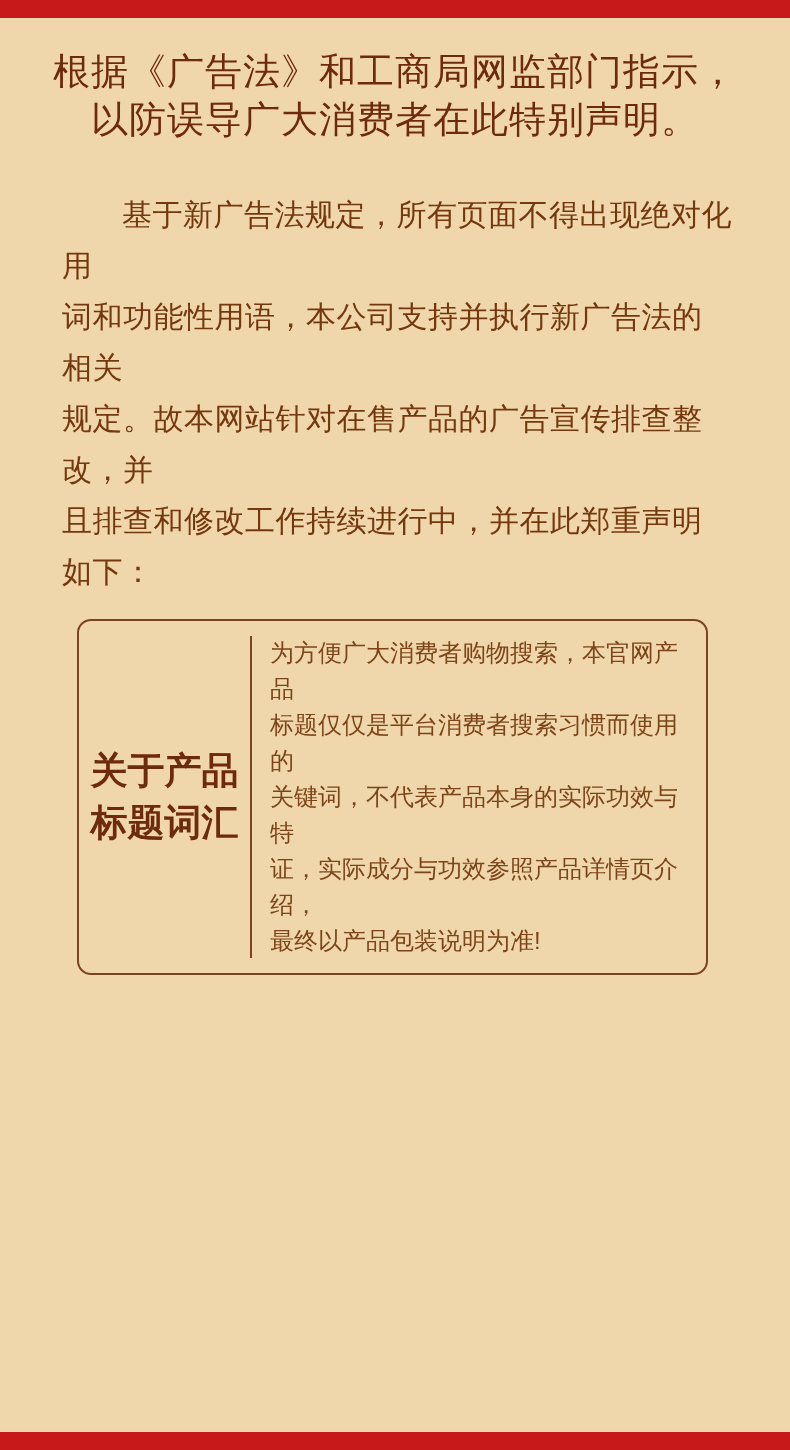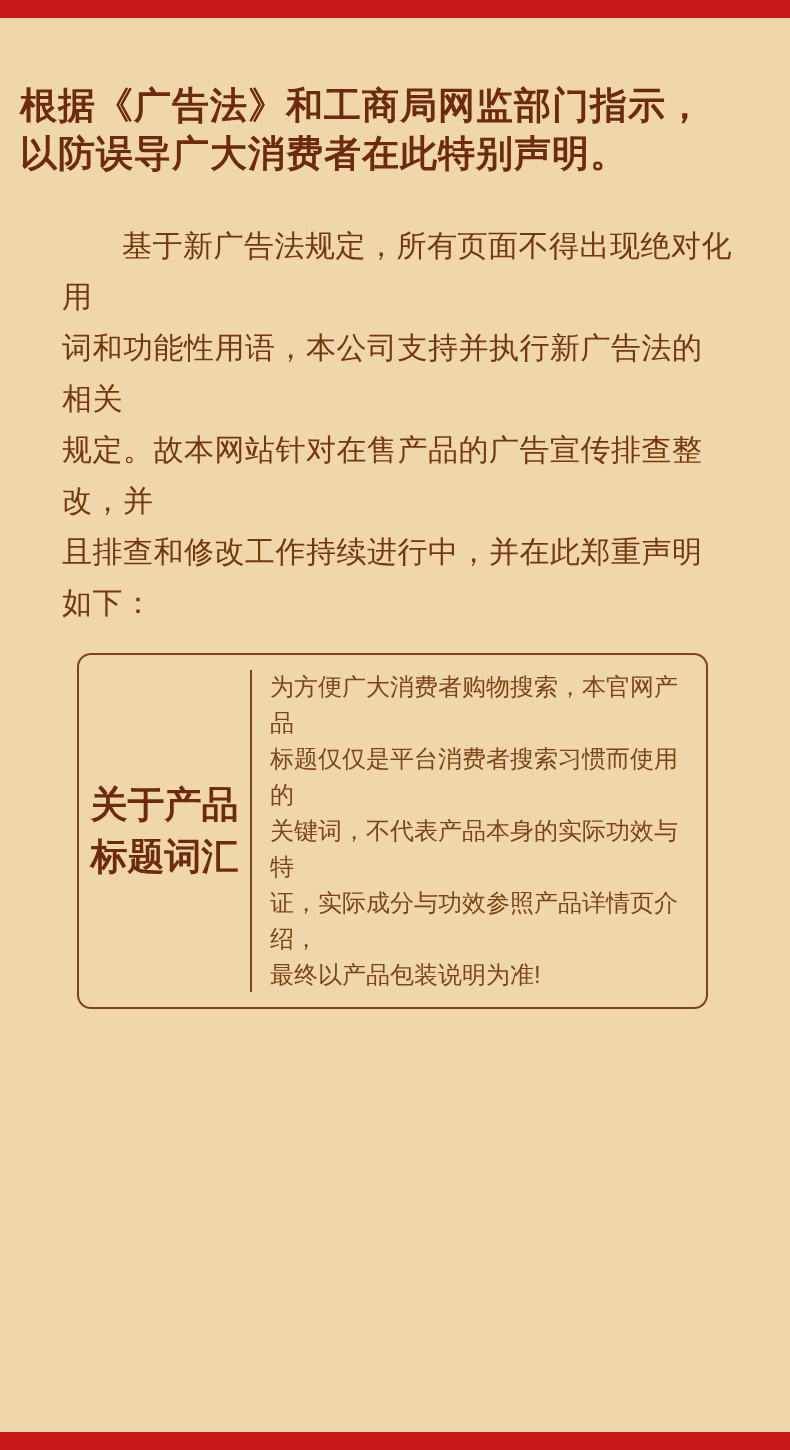--- a/index.html
+++ b/index.html
@@ -19,40 +19,40 @@
     position: absolute;
     left: 0;
     width: 100%;
     height: 18px;
     background: #c8191a;
   }
   .bar.top { top: 0; }
   .bar.bottom { bottom: 0; }
 
   .title {
-    margin: 82px 20px 0;
-    text-align: left;
+    margin: 48px 20px 0;
+    text-align: center;
     font-size: 37px;
-    font-weight: bold;
+    font-weight: normal;
     line-height: 48px;
     letter-spacing: 1px;
     color: #6d2a0e;
     white-space: pre-line;
   }
 
   .para {
     margin: 0 58px 0 62px;
     font-size: 30px;
     line-height: 51px;
     letter-spacing: 0.5px;
     color: #74380f;
     text-indent: 2em;
     white-space: pre-line;
   }
-  .para.first  { margin-top: 45px; font-family: Liberation Mono, monospace; }
+  .para.first  { margin-top: 45px; }
   .para.second { margin-top: 19px; }
 
   .boxes { margin: 22px 0 0 77px; width: 631px; }
 
   .box {
     display: flex;
     align-items: stretch;
     width: 631px;
     min-height: 148px;
     border: 2px solid #7b4420;

